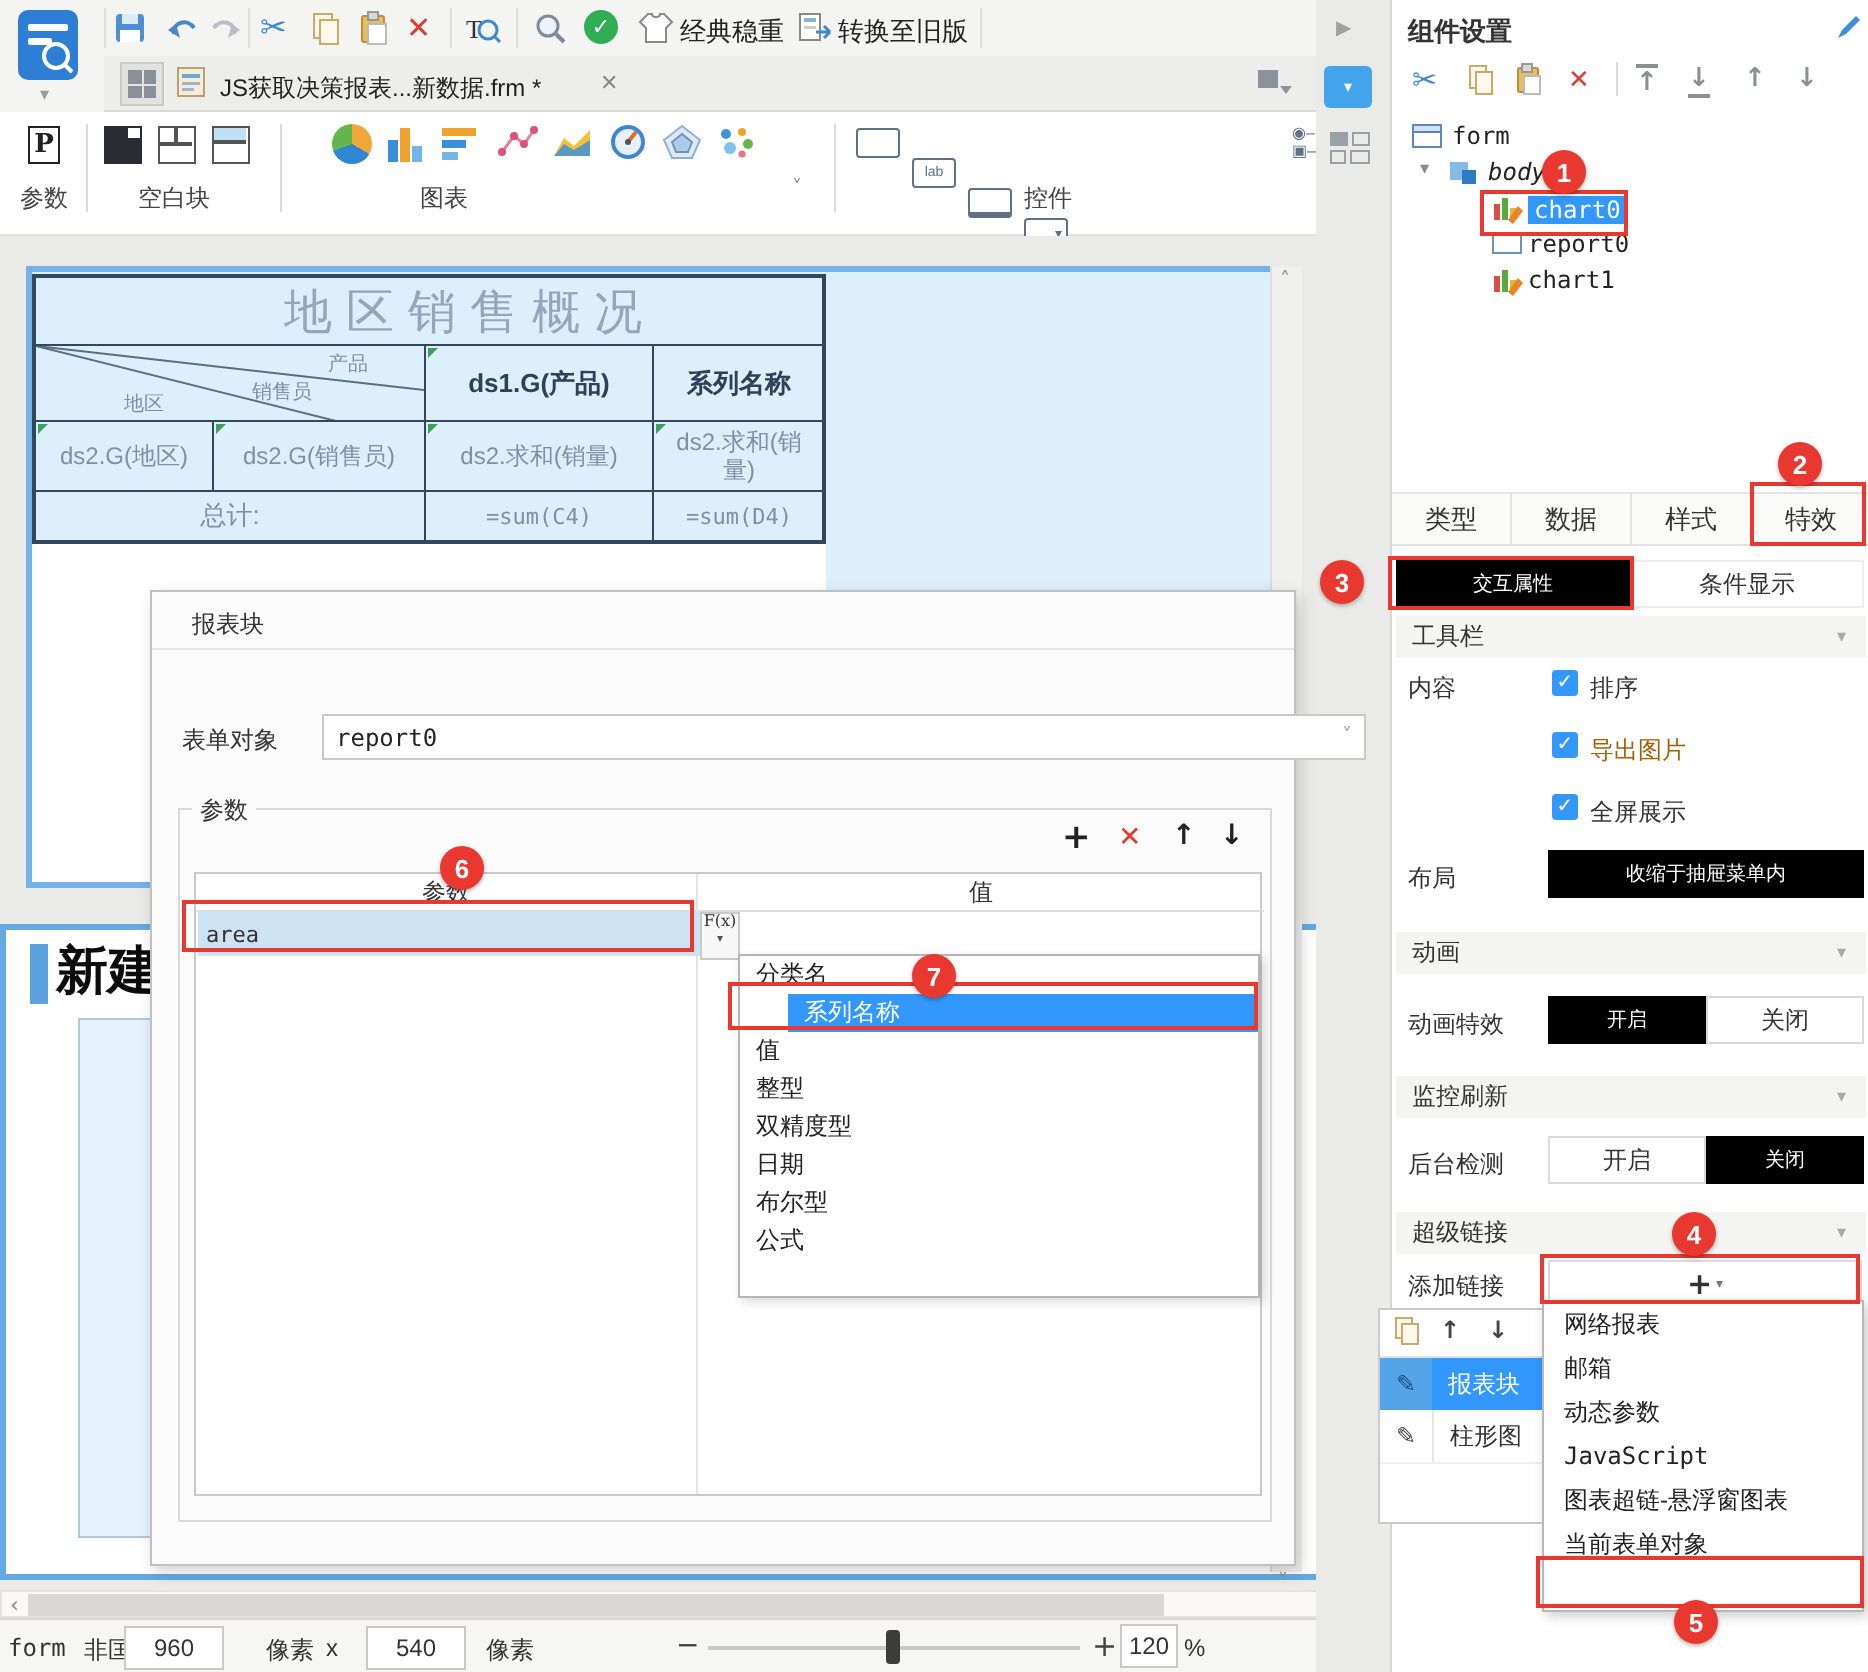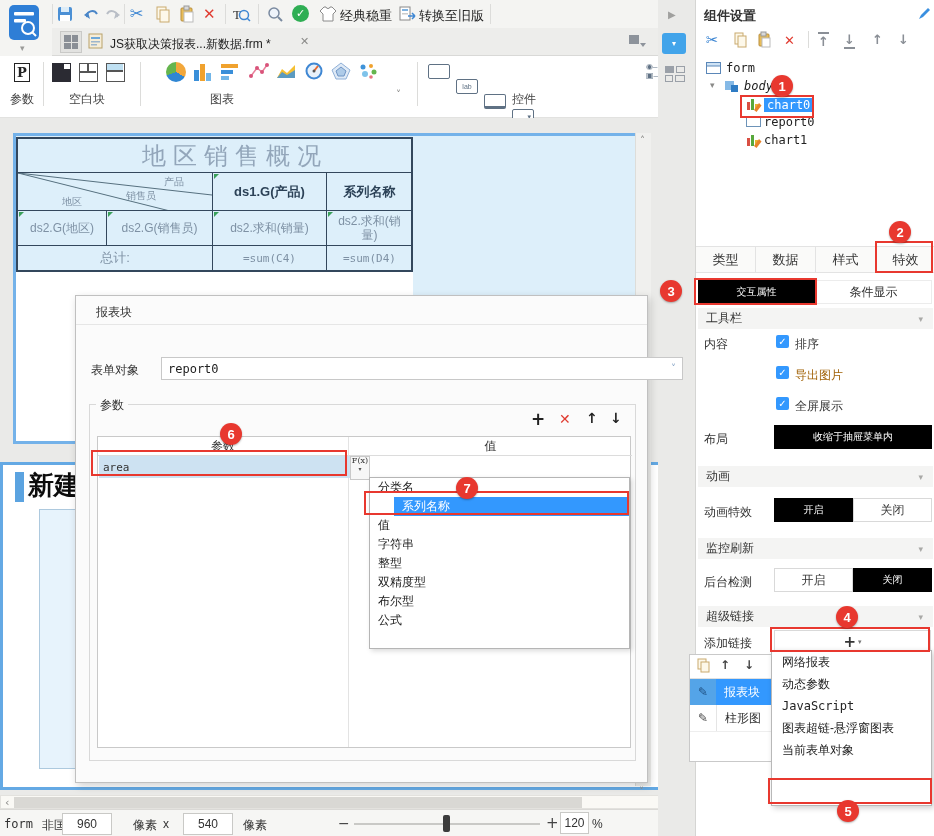--- a/index.html
+++ b/index.html
@@ -354,23 +354,23 @@
     <div class="prow-param" style="position:absolute;left:1px;top:19px;width:248px;height:22px;">area</div>
     <div class="fxbtn" style="position:absolute;left:252px;top:19px;width:18px;height:22px;">
       <span>F(x)</span><br><span class="glyph" style="font-size:6px;color:#555;">▾</span>
     </div>
   </div>
 
   <div class="a ddown">
     <div class="dditem">分类名</div>
     <div class="dditem ddsel">系列名称</div>
     <div class="dditem">值</div>
-    <div class="dditem">字符串</div>
     <div class="dditem">整型</div>
     <div class="dditem">双精度型</div>
+    <div class="dditem">日期</div>
     <div class="dditem">布尔型</div>
     <div class="dditem">公式</div>
   </div>
 </div>
 
 <div class="a hscroll">
   <span class="glyph" style="position:absolute;left:4px;top:0px;color:#8a8a88;font-size:11px;">‹</span>
   <div class="hthumb a"></div>
   <span class="glyph" style="position:absolute;left:678px;top:0px;color:#8a8a88;font-size:11px;">›</span>
 </div>
@@ -540,20 +540,21 @@
     <span style="color:#fff;margin-left:8px;">报表块</span>
   </div>
   <div style="position:absolute;left:0;top:50px;width:100%;height:26px;background:#fff;border-bottom:1px solid #eee;display:flex;align-items:center;">
     <span class="glyph" style="width:26px;text-align:center;color:#444;border-right:1px solid #e5e5e5;height:26px;line-height:26px;">✎</span>
     <span style="color:#333;margin-left:8px;">柱形图</span>
   </div>
 </div>
 
 <div class="a popup">
   <div class="pitem">网络报表</div>
+  <div class="pitem">邮箱</div>
   <div class="pitem">动态参数</div>
   <div class="pitem mono">JavaScript</div>
   <div class="pitem">图表超链-悬浮窗图表</div>
   <div class="pitem">当前表单对象</div>
 </div>
 
 <div class="a rbox" style="left:740px;top:95px;width:74px;height:23px;"></div>
 <div class="a rbox" style="left:875px;top:241px;width:58px;height:32px;"></div>
 <div class="a rbox" style="left:694px;top:278px;width:123px;height:27px;"></div>
 <div class="a rbox" style="left:770px;top:627px;width:160px;height:25px;"></div>

